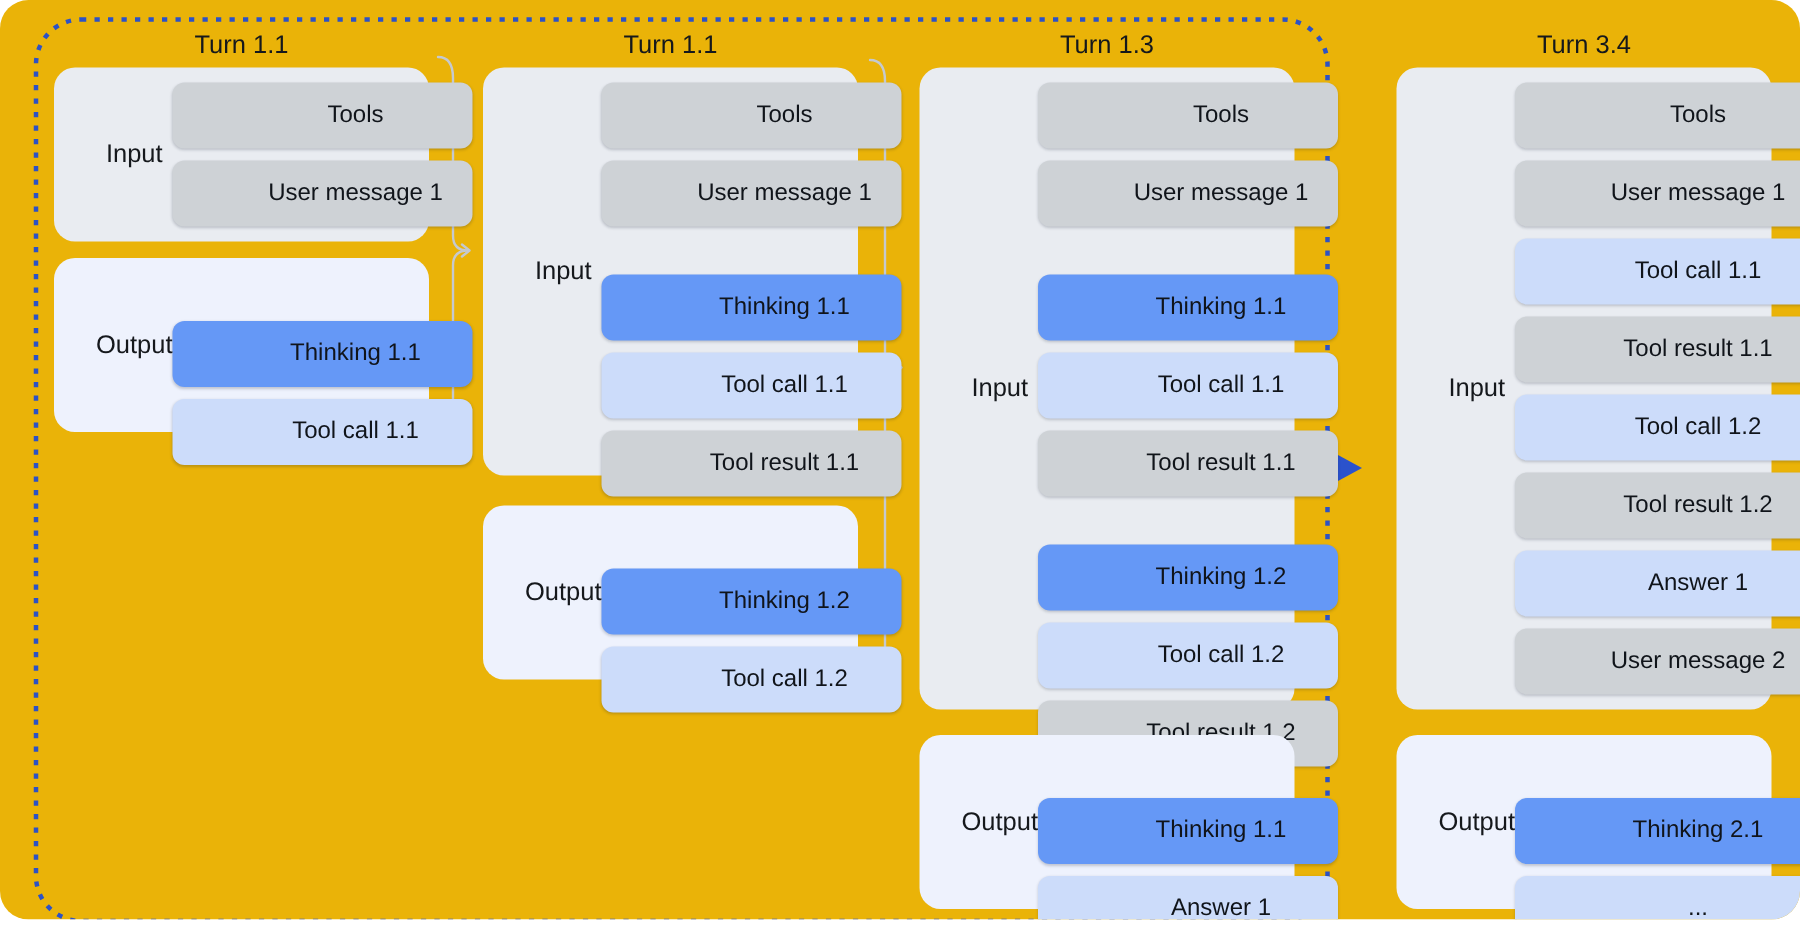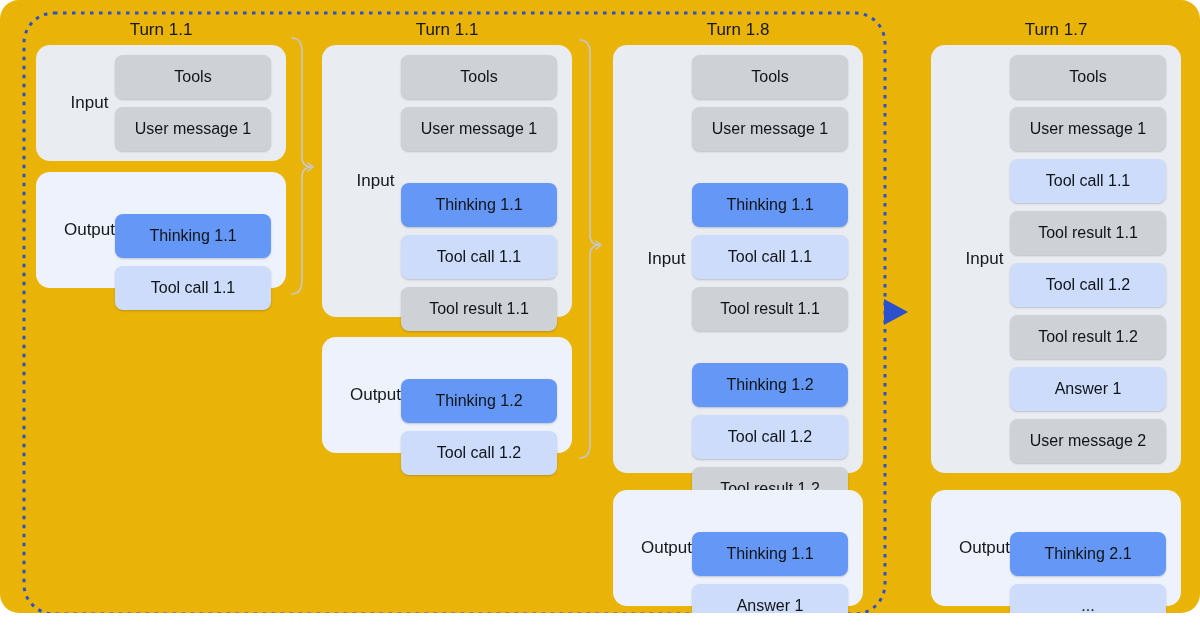--- a/index.html
+++ b/index.html
@@ -31,20 +31,21 @@
     transform:translateY(-50%);
     text-align:center;font-size:17px;font-weight:500;color:#15181c;margin-left:14px;
   }
   .block{
     width:156px;height:44px;
     border-radius:8px;
     display:flex;align-items:center;justify-content:center;
     font-size:16px;font-weight:500;color:#10141a;
     margin-bottom:8px;
     box-shadow:0 1px 2px rgba(22,32,51,0.22);
+    padding-left:44px;
   }
   .block:last-child{margin-bottom:0;}
   .block.gray{background:var(--gray);}
   .block.blue{background:var(--blue);margin-top:32px;}
   .block.lightblue{background:var(--lightblue);}
 </style>
 </head>
 <body>
 
 <div class="stage" style="--input-bg: #e9ecf1; --output-bg: #eef2fd; --gray: #ced2d6; --blue: #6598f6; --lightblue: #ccdcfa;">
@@ -91,40 +92,40 @@
           <div class="block lightblue">Tool call 1.1</div>
           <div class="block gray">Tool result 1.1</div>
         </div>
         <div class="section output" style="top: 337px; height: 116px;">
           <div class="section-label">Output</div>
           <div class="block blue">Thinking 1.2</div>
           <div class="block lightblue">Tool call 1.2</div>
         </div>
       </div>
       <div class="column" style="left: 613px;">
-        <div class="turn-title">Turn 1.8</div>
+        <div class="turn-title">Turn 1.3</div>
         <div class="section input" style="top: 45px; height: 428px;">
           <div class="section-label">Input</div>
           <div class="block gray">Tools</div>
           <div class="block gray">User message 1</div>
           <div class="block blue">Thinking 1.1</div>
           <div class="block lightblue">Tool call 1.1</div>
           <div class="block gray">Tool result 1.1</div>
           <div class="block blue">Thinking 1.2</div>
           <div class="block lightblue">Tool call 1.2</div>
           <div class="block gray">Tool result 1.2</div>
         </div>
         <div class="section output" style="top: 490px; height: 116px;">
           <div class="section-label">Output</div>
           <div class="block blue">Thinking 1.1</div>
           <div class="block lightblue">Answer 1</div>
         </div>
       </div>
       <div class="column" style="left: 931px;">
-        <div class="turn-title">Turn 1.7</div>
+        <div class="turn-title">Turn 3.4</div>
         <div class="section input" style="top: 45px; height: 428px;">
           <div class="section-label">Input</div>
           <div class="block gray">Tools</div>
           <div class="block gray">User message 1</div>
           <div class="block lightblue">Tool call 1.1</div>
           <div class="block gray">Tool result 1.1</div>
           <div class="block lightblue">Tool call 1.2</div>
           <div class="block gray">Tool result 1.2</div>
           <div class="block lightblue">Answer 1</div>
           <div class="block gray">User message 2</div>

